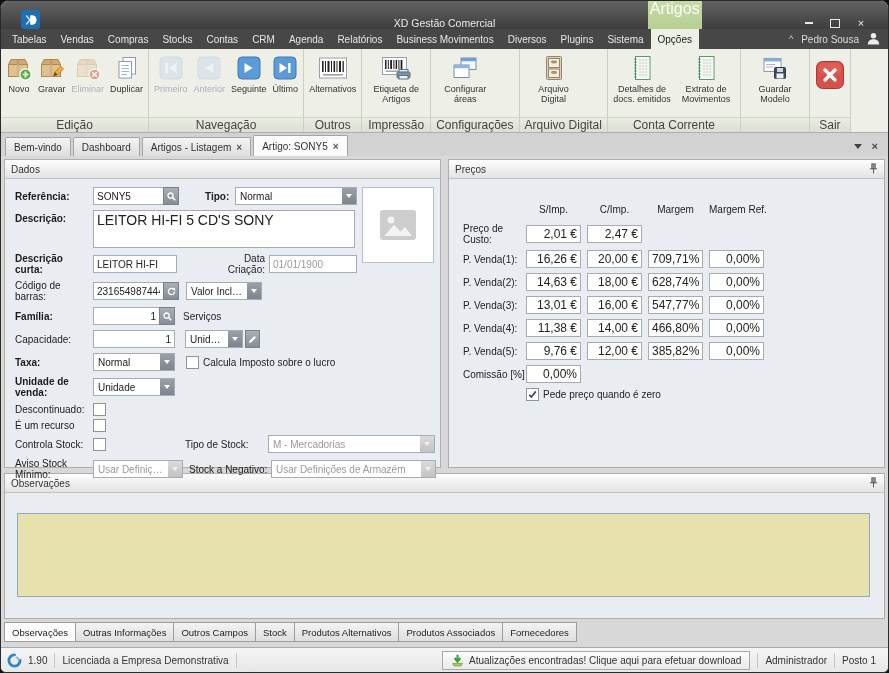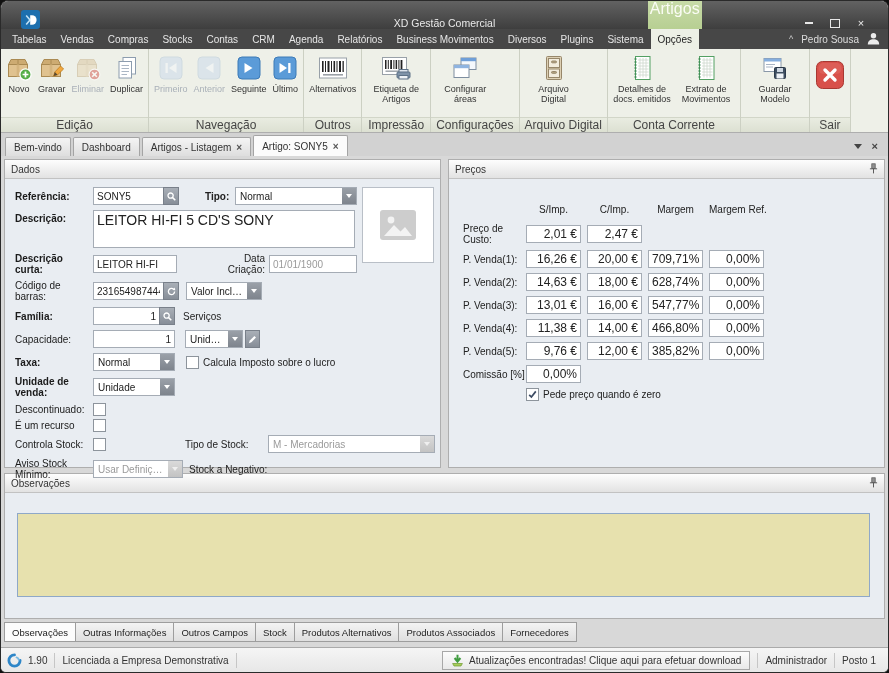--- a/index.html
+++ b/index.html
@@ -628,20 +628,24 @@
             </span>
           </div>
 
           <div class="frow">
             <span class="flabel">Aviso Stock Mínimo:</span>
             <span class="select disabled" style="width:90px">
               <span class="sel-text">Usar Definições d...</span>
               <span class="sel-arrow"></span>
             </span>
             <span style="width:83px;margin-left:6px">Stock a Negativo:</span>
+            <span class="select disabled" style="width:167px">
+              <span class="sel-text">Usar Definições de Armazém</span>
+              <span class="sel-arrow"></span>
+            </span>
           </div>
 
           <div class="imgbox">
             <svg width="36" height="30" viewBox="0 0 36 30">
                 <rect x="0" y="0" width="36" height="30" rx="3" fill="#cdcdcd"></rect>
                 <circle cx="11" cy="10" r="3.4" fill="#f3f3f3"></circle>
                 <path d="M4 26 L14 15 L20.5 21.5 L25 17 L32 26 Z" fill="#f3f3f3"></path>
               </svg>
           </div>
         </div>

